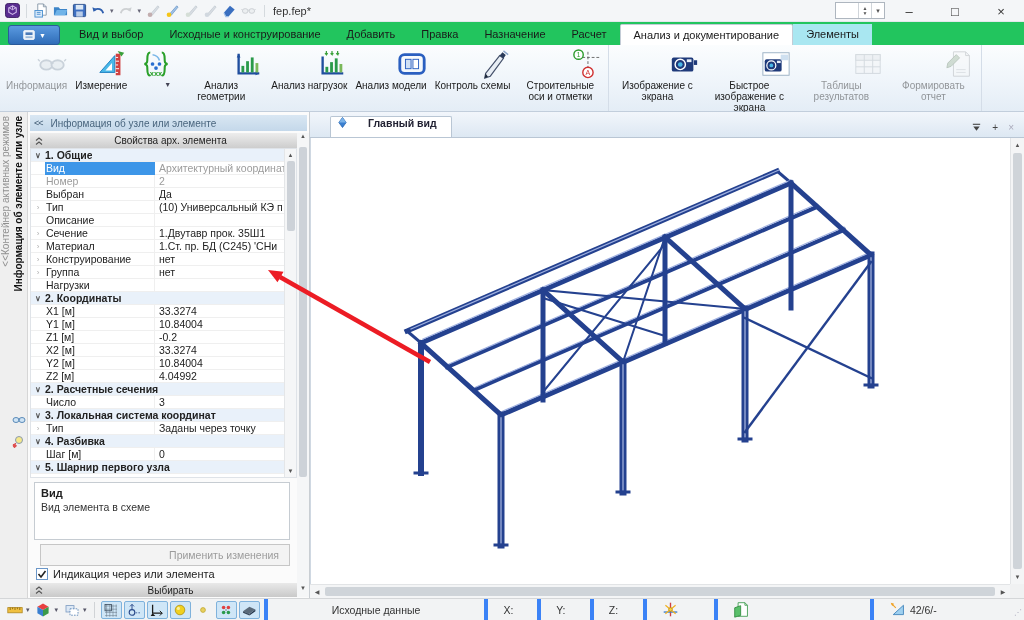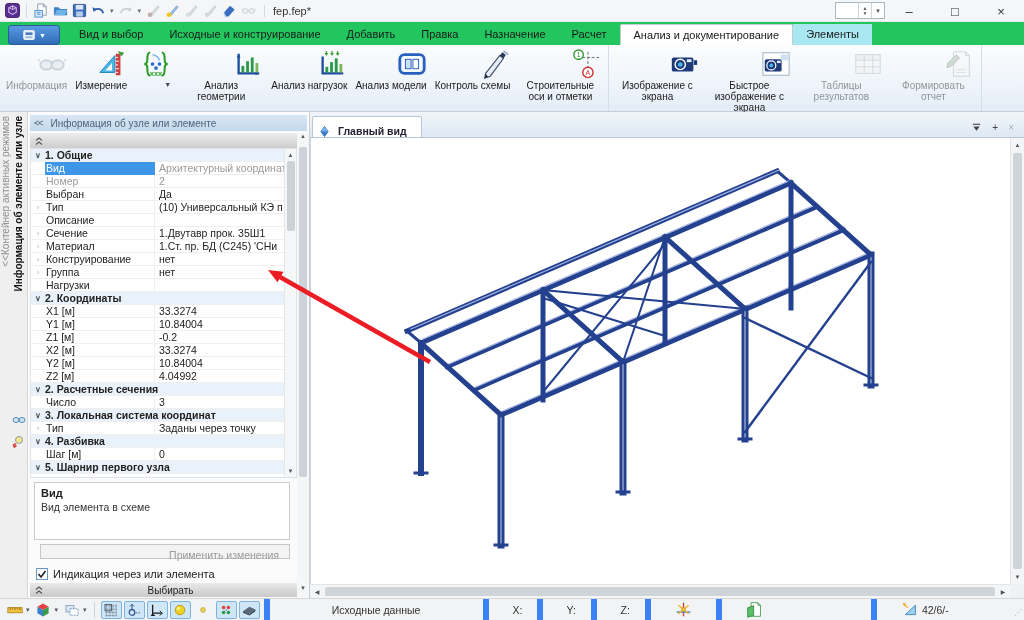--- a/index.html
+++ b/index.html
@@ -70,52 +70,52 @@
   .gval.mv{font-weight:normal;color:#9c9c9c}
   .grow.sel .glbl{background:#3d96e8;color:#fff;border-right-color:#3d96e8}
   .gsec .slbl{font-size:10.5px;white-space:nowrap;overflow:hidden}
   .vscroll{position:absolute;top:0;bottom:0;right:0;width:12px;background:#f5f6f7;border-left:1px solid #e4e6e8;display:flex;flex-direction:column;align-items:center}
   .vscroll .ar{height:12px;width:100%;display:flex;align-items:center;justify-content:center;font-size:6px;color:#555}
   .vscroll .thumb{width:8px;background:#cdd2d8;border-radius:2px}
   .outer-scroll{position:absolute;top:21px;bottom:1px;left:269px;width:12px;background:#f5f6f7;display:flex;flex-direction:column;align-items:center}
   .descbox{position:absolute;top:370px;left:6px;width:256px;height:58px;background:#fff;border:1px solid #c6ccd2;padding:4px 6px}
   .descbox .dt{font-weight:bold;font-size:11px;margin-bottom:2px}
   .descbox .dd{font-size:10.5px;color:#333}
-  .applybtn{position:absolute;top:432px;left:12px;width:250px;height:15px;background:#f3f3f3;border:1px solid #c6c6c6;color:#9c9c9c;font-size:10.5px;text-align:right;padding:4px 10px 0 0}
+  .applybtn{position:absolute;top:432px;left:12px;width:250px;height:22px;background:#f3f3f3;border:1px solid #c6c6c6;color:#9c9c9c;font-size:10.5px;text-align:right;padding:4px 10px 0 0}
   .chkrow{position:absolute;top:456px;left:8px;display:flex;align-items:center;gap:5px}
   .chk{width:12px;height:12px;border:1px solid #6a96c8;background:#fff;display:flex;align-items:center;justify-content:center}
   .chk svg{width:10px;height:10px}
   .selbar{position:absolute;top:471px;left:2px;width:267px;height:14px;background:linear-gradient(#e9e9e9,#c9c9c9);display:flex;align-items:center;font-size:10px;color:#222}
   .selbar .t{flex:1;text-align:center}
 
   
   .main{position:absolute;top:112px;bottom:22px;left:310px;right:0;background:#eef3f9}
   .viewtabs{position:absolute;top:0;left:0;right:0;height:26px;background:linear-gradient(#f2f6fb,#dde8f3);border-bottom:1px solid #b9c6d4;display:flex;align-items:flex-end}
-  .vtab{margin-left:2px;height:21px;background:#fff;border:1px solid #b9c6d4;border-bottom:none;border-radius:2px 2px 0 0;display:flex;align-items:flex-end;gap:8px;padding:0 14px 0 6px;font-size:10.5px;font-weight:bold;color:#223}
+  .vtab{margin-left:20px;height:21px;background:#fff;border:1px solid #b9c6d4;border-bottom:none;border-radius:2px 2px 0 0;display:flex;align-items:flex-start;gap:20px;padding:0 14px 0 6px;font-size:10.5px;font-weight:bold;color:#223}
   .vtab svg{width:11px;height:11px}
   .vt-icons{margin-left:auto;display:flex;align-items:center;gap:10px;padding:0 10px 4px 0}
   .vt-ic{color:#444;font-size:10px}
   .vt-ic svg{width:11px;height:11px}
   .canvas{position:absolute;top:26px;left:0;right:14px;bottom:14px;background:#fff;border-left:1px solid #cfd8e2;overflow:hidden}
   .sb-v{position:absolute;top:26px;right:0;bottom:14px;width:14px;background:#f4f5f6;border-left:1px solid #e2e4e6;display:flex;flex-direction:column;align-items:center}
   .sb-h{position:absolute;left:0;right:14px;bottom:0;height:14px;background:#f4f5f6;border-top:1px solid #e2e4e6;display:flex;align-items:center}
   .sb-corner{position:absolute;right:0;bottom:0;width:14px;height:14px;background:#f0f1f2}
   .sb-ar{width:14px;height:14px;display:flex;align-items:center;justify-content:center;font-size:6px;color:#555;flex:none}
   .sb-th-v{width:9px;background:#cfd4d9;border-radius:2px;flex:1;margin:1px 0}
   .sb-th-h{height:9px;background:#cfd4d9;border-radius:2px;flex:1;margin:0 1px}
 
   
   .statusrow{position:absolute;left:0;right:0;bottom:0;height:22px;background:#f2f3f4;border-top:1px solid #d4d6d8;display:flex;align-items:stretch}
   .btoolbar{display:flex;align-items:center;gap:2px;padding:0 4px;flex:none}
   .tbtn{width:21px;height:18px;display:flex;align-items:center;justify-content:center;border:1px solid transparent}
   .tbtn svg{width:16px;height:16px}
   .tbtn.tog{background:#cfe6f7;border-color:#7fb2dc;border-radius:2px}
   .tb-dd{font-size:7px;color:#556;margin:0 1px 0 -1px}
   .tb-sep{width:1px;height:16px;background:#d0d3d6;margin:0 4px}
-  .sfield{border-left:6px solid #3b82f6;display:flex;align-items:center;padding:0 24px;font-size:10.5px;color:#333}
+  .sfield{border-left:4px solid #3b82f6;display:flex;align-items:center;padding:0 15px;font-size:10.5px;color:#333}
   .sfield.center{justify-content:center}
   .sfield svg{width:17px;height:17px}
   .grip{margin-left:auto;width:16px;display:flex;align-items:flex-end;justify-content:flex-end;padding:0 3px 3px 0;color:#aab;font-size:8px;letter-spacing:-1px}
 
   
   .overlay{position:absolute;inset:0;pointer-events:none;z-index:60}
 </style>
 </head>
 <body>
 
@@ -423,20 +423,21 @@
         </svg>
       </span>
     <span>Информация об узле или элементе</span>
   </div>
   <div class="panel-sub">
     <span class="chev2 ic">
         <svg viewBox="0 0 10 10">
           <path d="M2 4.5l3-2.5 3 2.5M2 8.5L5 6l3 2.5" fill="none" stroke="#555" stroke-width="1.1"></path>
         </svg>
       </span>
+    <span class="t">Свойства арх. элемента</span>
   </div>
 
   <div class="grid">
     <div>
         <div class="gsec">
           <span class="gut">∨</span>
           <span class="slbl">1. Общие</span>
         </div>
         <div class="grow sel">
           <span class="gut"></span>

